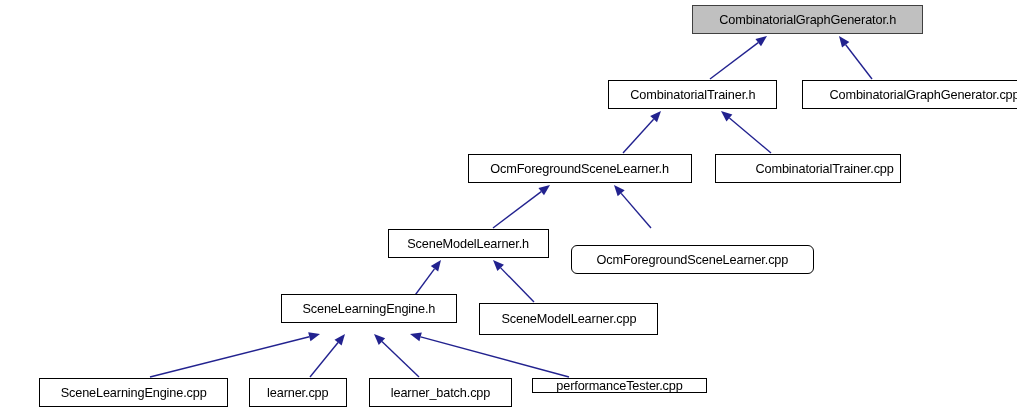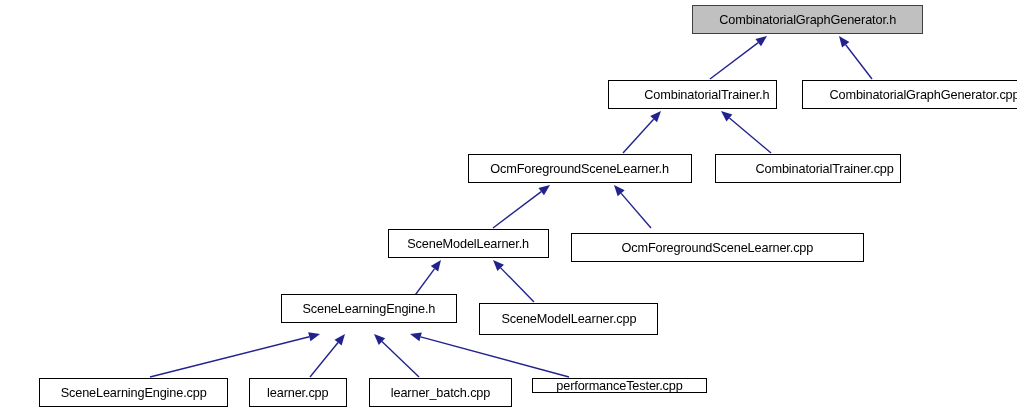--- a/index.html
+++ b/index.html
@@ -104,36 +104,36 @@
       </g>
       <g>
         <line x1="535" y1="377" x2="386.6185425727513" y2="336.87168132470634" stroke="#22228f" stroke-width="1.4"></line>
         <polygon points="376,334 387.8194274903558,332.43119988519214 385.41765765514685,341.31216276422055" fill="#22228f"></polygon>
       </g>
     </svg>
   <div id="node-layer">
       <div class="node root" style="left: 658px; top: 5px; width: 231px; height: 29px;">
         <span class="node-label">CombinatorialGraphGenerator.h</span>
       </div>
-      <div class="node" style="left: 574px; top: 80px; width: 169px; height: 29px; justify-content: flex-end;">
+      <div class="node" style="left: 574px; top: 80px; width: 169px; height: 29px;">
         <span class="node-label">CombinatorialTrainer.h</span>
       </div>
       <div class="node" style="left: 768px; top: 80px; width: 245px; height: 29px;">
         <span class="node-label">CombinatorialGraphGenerator.cpp</span>
       </div>
       <div class="node" style="left: 434px; top: 154px; width: 224px; height: 29px;">
         <span class="node-label">OcmForegroundSceneLearner.h</span>
       </div>
       <div class="node" style="left: 681px; top: 154px; width: 186px; height: 29px; padding-left: 33px;">
         <span class="node-label">CombinatorialTrainer.cpp</span>
       </div>
       <div class="node" style="left: 354px; top: 229px; width: 161px; height: 29px;">
         <span class="node-label">SceneModelLearner.h</span>
       </div>
-      <div class="node" style="left: 537px; top: 233px; width: 293px; height: 29px;">
+      <div class="node" style="left: 537px; top: 245px; width: 243px; height: 29px; border-radius: 6px;">
         <span class="node-label">OcmForegroundSceneLearner.cpp</span>
       </div>
       <div class="node" style="left: 247px; top: 294px; width: 176px; height: 29px;">
         <span class="node-label">SceneLearningEngine.h</span>
       </div>
       <div class="node" style="left: 445px; top: 303px; width: 179px; height: 32px;">
         <span class="node-label">SceneModelLearner.cpp</span>
       </div>
       <div class="node" style="left: 5px; top: 378px; width: 189px; height: 29px;">
         <span class="node-label">SceneLearningEngine.cpp</span>

